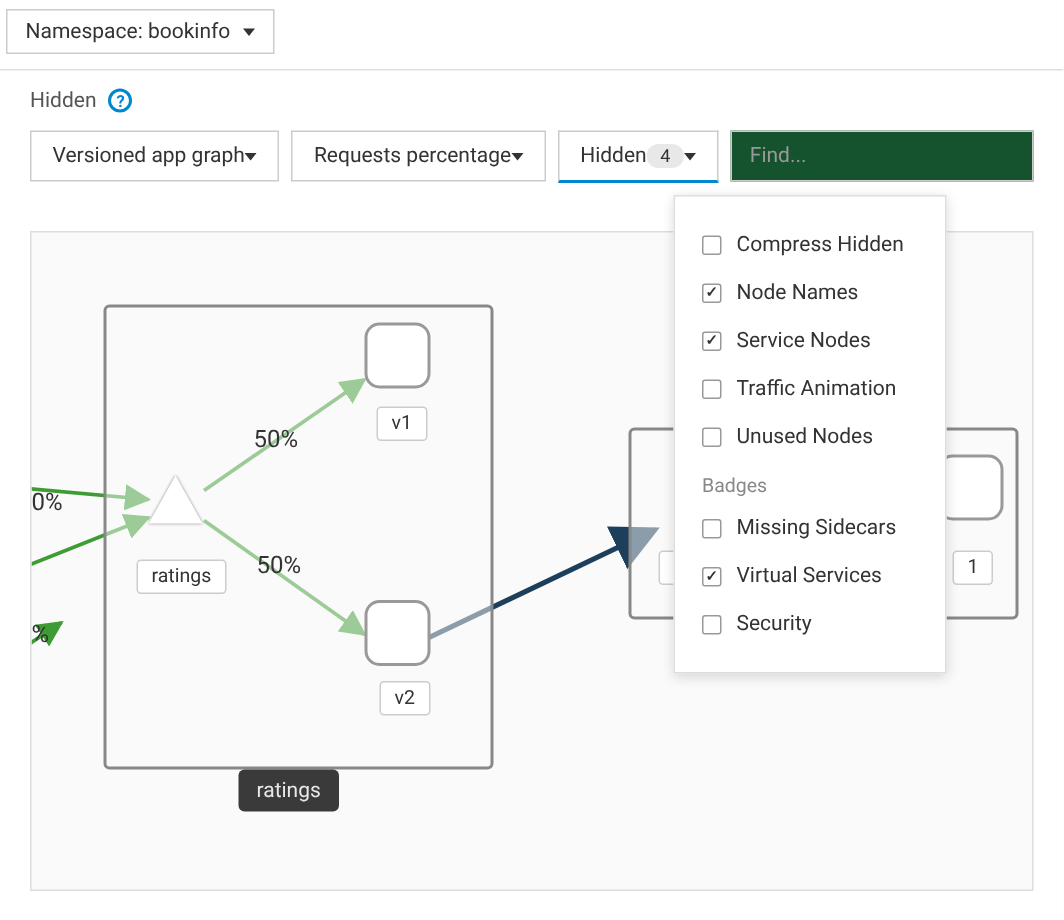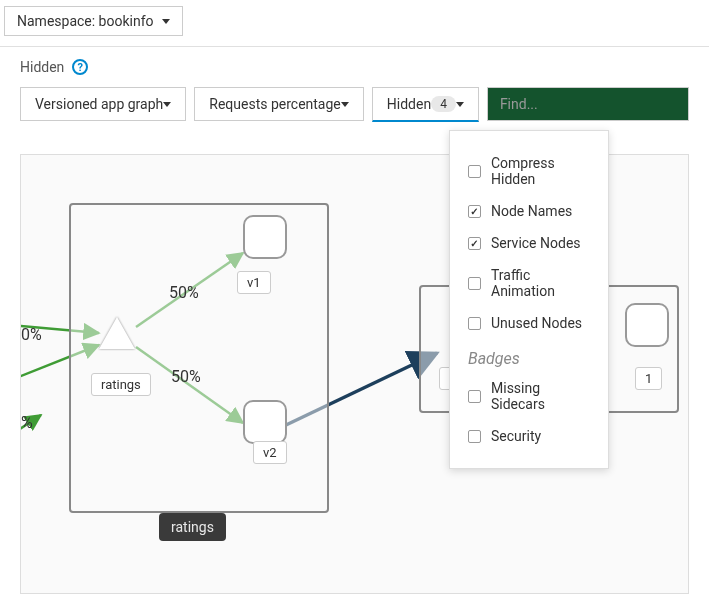--- a/index.html
+++ b/index.html
@@ -16,23 +16,23 @@
   .badge-count { background: #e8e8e8; border-radius: 10px; padding: 1px 9px; font-size: 12px; color: #333; }
   .find-box { border: 1px solid #ccc; background: #14532d; padding: 8px 12px; color: #999; font-size: 14px; flex: 1; min-width: 60px; }
   .graph-canvas { margin: 20px; border: 1px solid #ddd; background: #fafafa; height: 440px; position: relative; overflow: hidden; }
   .node-group { position: absolute; border: 2px solid #888; border-radius: 4px; background: rgba(250,250,250,0.5); }
   .triangle { width: 0; height: 0; border-left: 18px solid transparent; border-right: 18px solid transparent; border-bottom: 32px solid #fff; position: absolute; filter: drop-shadow(0 0 1px #888); }
   .triangle::after { content: ""; position: absolute; left: -16px; top: 3px; border-left: 16px solid transparent; border-right: 16px solid transparent; border-bottom: 28px solid #fff; }
   .node-box { width: 44px; height: 44px; border: 2px solid #999; border-radius: 10px; background: #fff; position: absolute; }
   .node-label { position: absolute; background: #fff; border: 1px solid #ccc; border-radius: 3px; padding: 3px 9px; font-size: 13px; color: #333; }
   .edge-label { position: absolute; font-size: 16px; color: #333; }
   .tooltip-dark { position: absolute; background: #3a3a3a; color: #e8e8e8; padding: 6px 12px; border-radius: 4px; font-size: 14px; }
-  .display-menu { position: absolute; left: 449px; top: 130px; width: 160px; background: #fff; border: 1px solid #ddd; box-shadow: 0 2px 8px rgba(0,0,0,0.15); padding: 16px 0; z-index: 10; }
+  .display-menu { position: absolute; left: 449px; top: 130px; width: 182px; background: #fff; border: 1px solid #ddd; box-shadow: 0 2px 8px rgba(0,0,0,0.15); padding: 16px 0; z-index: 10; }
   .menu-item { display: flex; align-items: center; gap: 10px; padding: 8px 18px; font-size: 14px; color: #333; cursor: pointer; }
-  .menu-header { padding: 10px 18px 4px; font-size: 16px; color: #888; font-style: italic; }
+  .menu-header { padding: 10px 18px 4px; font-size: 13px; color: #888; }
   .checkbox { width: 13px; height: 13px; border: 1px solid #999; border-radius: 2px; background: #fff; display: inline-flex; align-items: center; justify-content: center; font-size: 10px; color: #333; flex-shrink: 0; }
   .checkbox.checked::after { content: "✓"; font-weight: bold; }
   svg.edges { position: absolute; top: 0; left: 0; width: 100%; height: 100%; pointer-events: none; }
 </style>
 </head>
 <body>
 
 <div class="namespace-bar">
   <div class="namespace-select">
     <span>Namespace: bookinfo</span>
@@ -78,23 +78,23 @@
     <line x1="-10" y1="280" x2="20" y2="260" stroke="#3f9c35" stroke-width="2.5" marker-end="url(#arrow-green)"></line>
     <line x1="115" y1="172" x2="222" y2="98" stroke="#3f9c35" stroke-width="2.5" marker-end="url(#arrow-green)"></line>
     <line x1="115" y1="192" x2="222" y2="268" stroke="#3f9c35" stroke-width="2.5" marker-end="url(#arrow-green)"></line>
     <line x1="265" y1="270" x2="416" y2="198" stroke="#1d3f5c" stroke-width="3.5" marker-end="url(#arrow-blue)"></line>
   </svg>
 
   <div class="node-group" style="left:48px; top:48px; width:260px; height:310px;"></div>
   <div class="triangle" style="left:78px; top:162px;"></div>
   <div class="node-label" style="left:70px; top:218px;">ratings</div>
   <div class="node-box" style="left:222px; top:60px;"></div>
-  <div class="node-label" style="left:216px; top:116px;text-align:center;">v1</div>
+  <div class="node-label" style="left:230px; top:116px;text-align:center;">v1</div>
   <div class="node-box" style="left:222px; top:245px;"></div>
-  <div class="node-label" style="left:232px; top:286px;">v2</div>
+  <div class="node-label" style="left:232px; top:299px;">v2</div>
 
   <div class="edge-label" style="left:0px; top:170px;">0%</div>
   <div class="edge-label" style="left:0px; top:258px;">%</div>
   <div class="edge-label" style="left:148px; top:128px;">50%</div>
   <div class="edge-label" style="left:150px; top:212px;">50%</div>
 
   <div class="node-group" style="left:398px; top:130px; width:260px; height:128px;"></div>
   <div class="node-box" style="left:604px; top:148px;"></div>
   <div class="node-label" style="left:418px; top:212px;">m</div>
   <div class="node-label" style="left:614px; top:212px;">1</div>
@@ -125,17 +125,21 @@
         <span>Unused Nodes</span>
       </div>
     </div>
   <div class="menu-header">Badges</div>
   <div id="menu-badges">
       <div class="menu-item">
         <span class="checkbox"></span>
         <span>Missing Sidecars</span>
       </div>
       <div class="menu-item">
+        <span class="checkbox checked"></span>
+        <span>Virtual Services</span>
+      </div>
+      <div class="menu-item">
         <span class="checkbox"></span>
         <span>Security</span>
       </div>
     </div>
 </div>
 
 </body></html>

